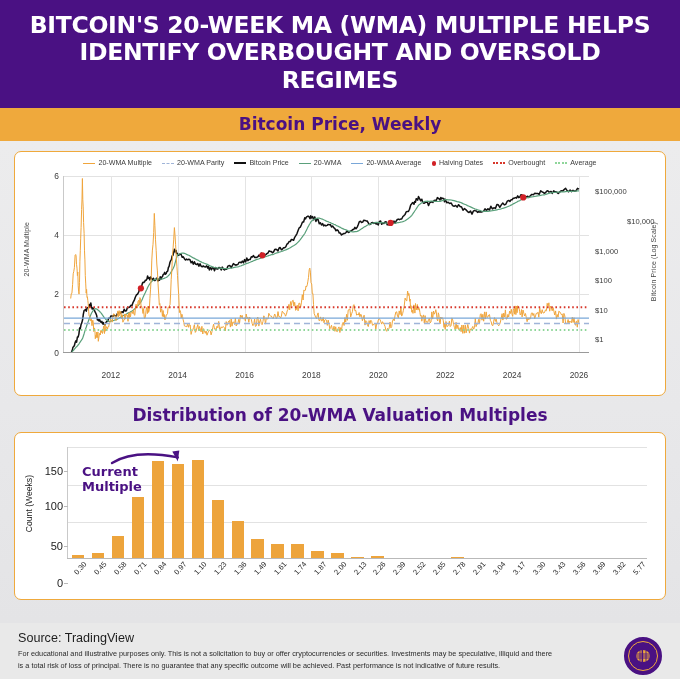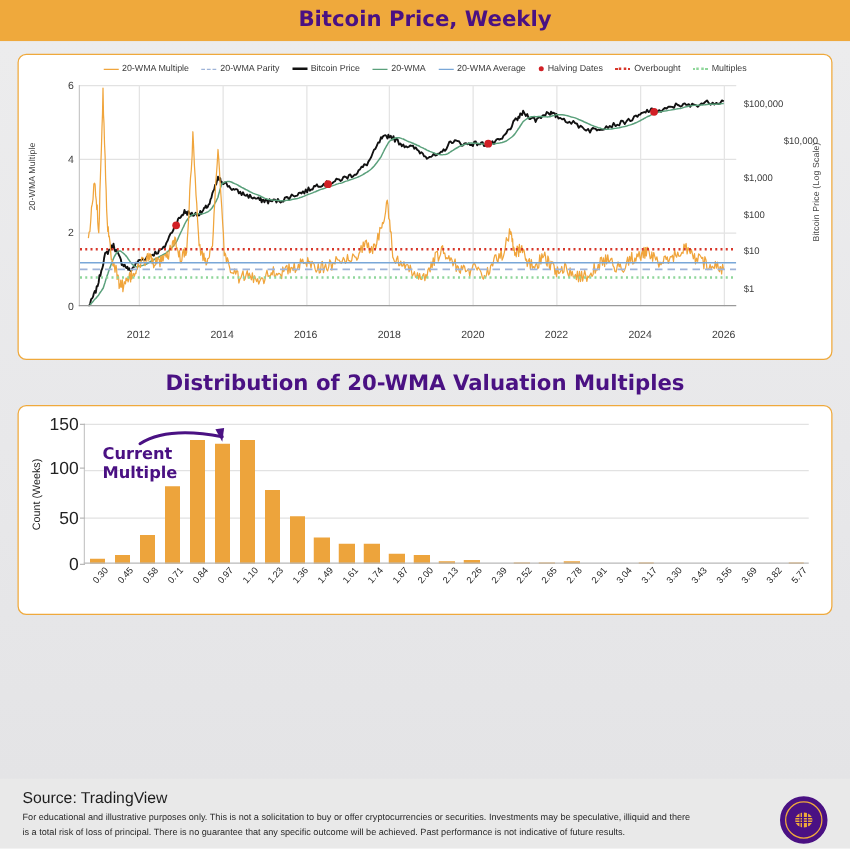--- a/index.html
+++ b/index.html
@@ -105,21 +105,21 @@
     font-family:"DejaVu Sans", sans-serif; margin: 9px 0 7px 0;
   }
   #chart2 { height: 168px; position: relative; padding: 4px 6px; }
   .plotwrap2 { position:relative; height: 100%; }
   .ylab2 { position:absolute; left: 3px; top: 38px; font-size: 8.6px; color:#222;
            writing-mode: vertical-rl; transform: rotate(180deg); }
   .plot2 { position:absolute; left: 46px; right: 12px; top: 10px; bottom: 36px;
            border-left: 1px solid #c9c9c9; }
   .axisx2 { position:absolute; left:46px; right:12px; bottom:36px; border-top:1px solid #b9b9b9; }
   .ytick2 { position:absolute; right:100%; margin-right:5px; transform: translateY(-50%);
-            font-size: 14px; color:#222; }
+            font-size: 11px; color:#222;margin-top:24px; }
   .ytick2::after { content:''; position:absolute; left: calc(100% + 1px); top:50%; width:4px;
                    border-top:1px solid #b9b9b9; }
   .bar { position:absolute; bottom:0; background:#eda43c; }
   .xtick2 { position:absolute; top:100%; margin-top:2px; font-size:7.4px; color:#222;
             transform-origin: left top; transform: rotate(-48deg) translate(-11px, 2px);
             white-space:nowrap; }
   .annot {
     position:absolute; color:#4a1183; font-weight:700; font-size:13px;
     font-family:"DejaVu Sans", sans-serif; line-height:1.12;
   }
@@ -135,20 +135,23 @@
     display:flex; align-items:center; justify-content:center;
   }
   .logo-inner { width: 30px; height: 30px; border-radius:50%; border: 1.6px solid #efa93c;
                 display:flex; align-items:center; justify-content:center;}
 </style>
 </head>
 <body>
 
 <div class="page">
 
+  <div class="header">
+    <h1>BITCOIN'S 20-WEEK MA (WMA) MULTIPLE HELPS IDENTIFY OVERBOUGHT AND OVERSOLD REGIMES</h1>
+  </div>
   <div class="subheader">
     <span>Bitcoin Price, Weekly</span>
   </div>
 
   <div class="body">
 
     <div class="card" id="chart1">
       <div class="legend" id="legend1">
           <div class="item">
             <span class="lgl solid" style="border-top-color: rgb(240, 165, 60);"></span>
@@ -173,21 +176,21 @@
           <div class="item">
             <span class="lgdot" style="background: rgb(209, 32, 38);"></span>
             <span>Halving Dates</span>
           </div>
           <div class="item">
             <span class="lgl dotted" style="border-top-color: rgb(215, 55, 43);"></span>
             <span>Overbought</span>
           </div>
           <div class="item">
             <span class="lgl dotted" style="border-top-color: rgb(143, 214, 154);"></span>
-            <span>Multiples</span>
+            <span>Average</span>
           </div>
         </div>
       <div class="plotwrap1">
         <div class="ylab-left">20-WMA Multiple</div>
         <div class="ylab-right">Bitcoin Price (Log Scale)</div>
         <div class="plot1" id="plot1">
             <div class="ytick-l" style="top: 177px;">0</div>
             <div class="gridh" style="top: 118px;"></div>
             <div class="ytick-l" style="top: 118px;">2</div>
             <div class="gridh" style="top: 59px;"></div>

